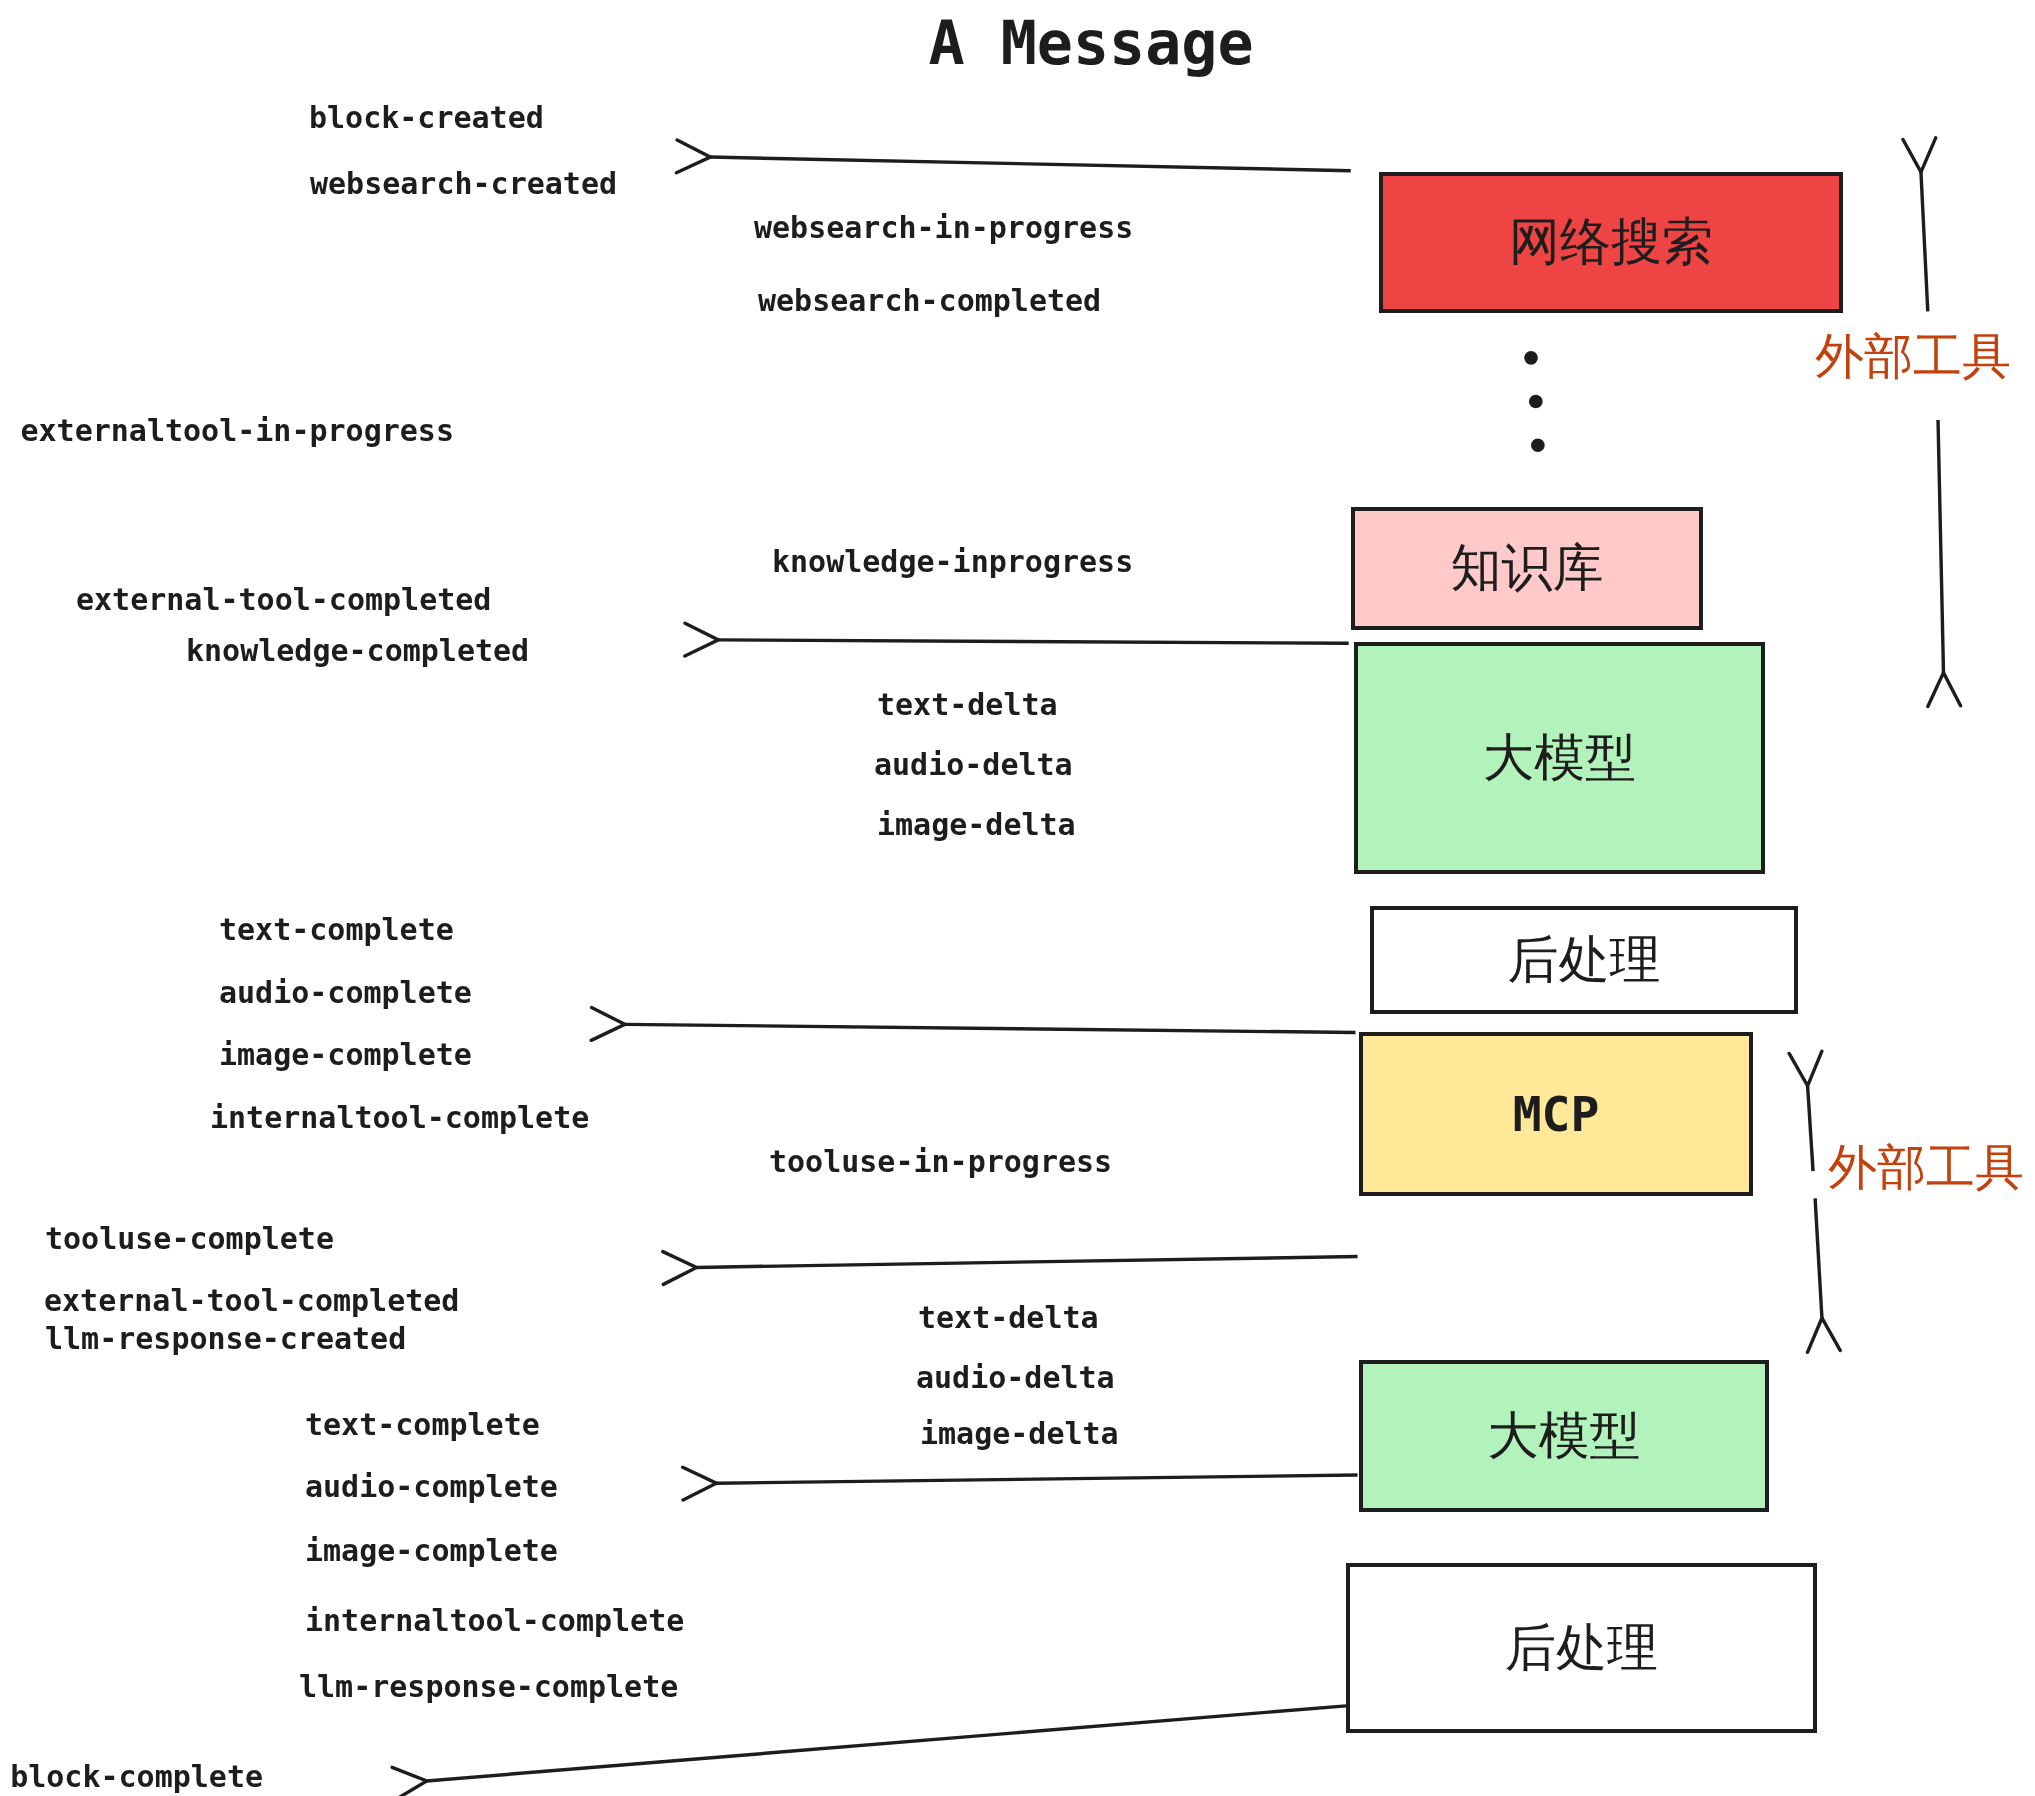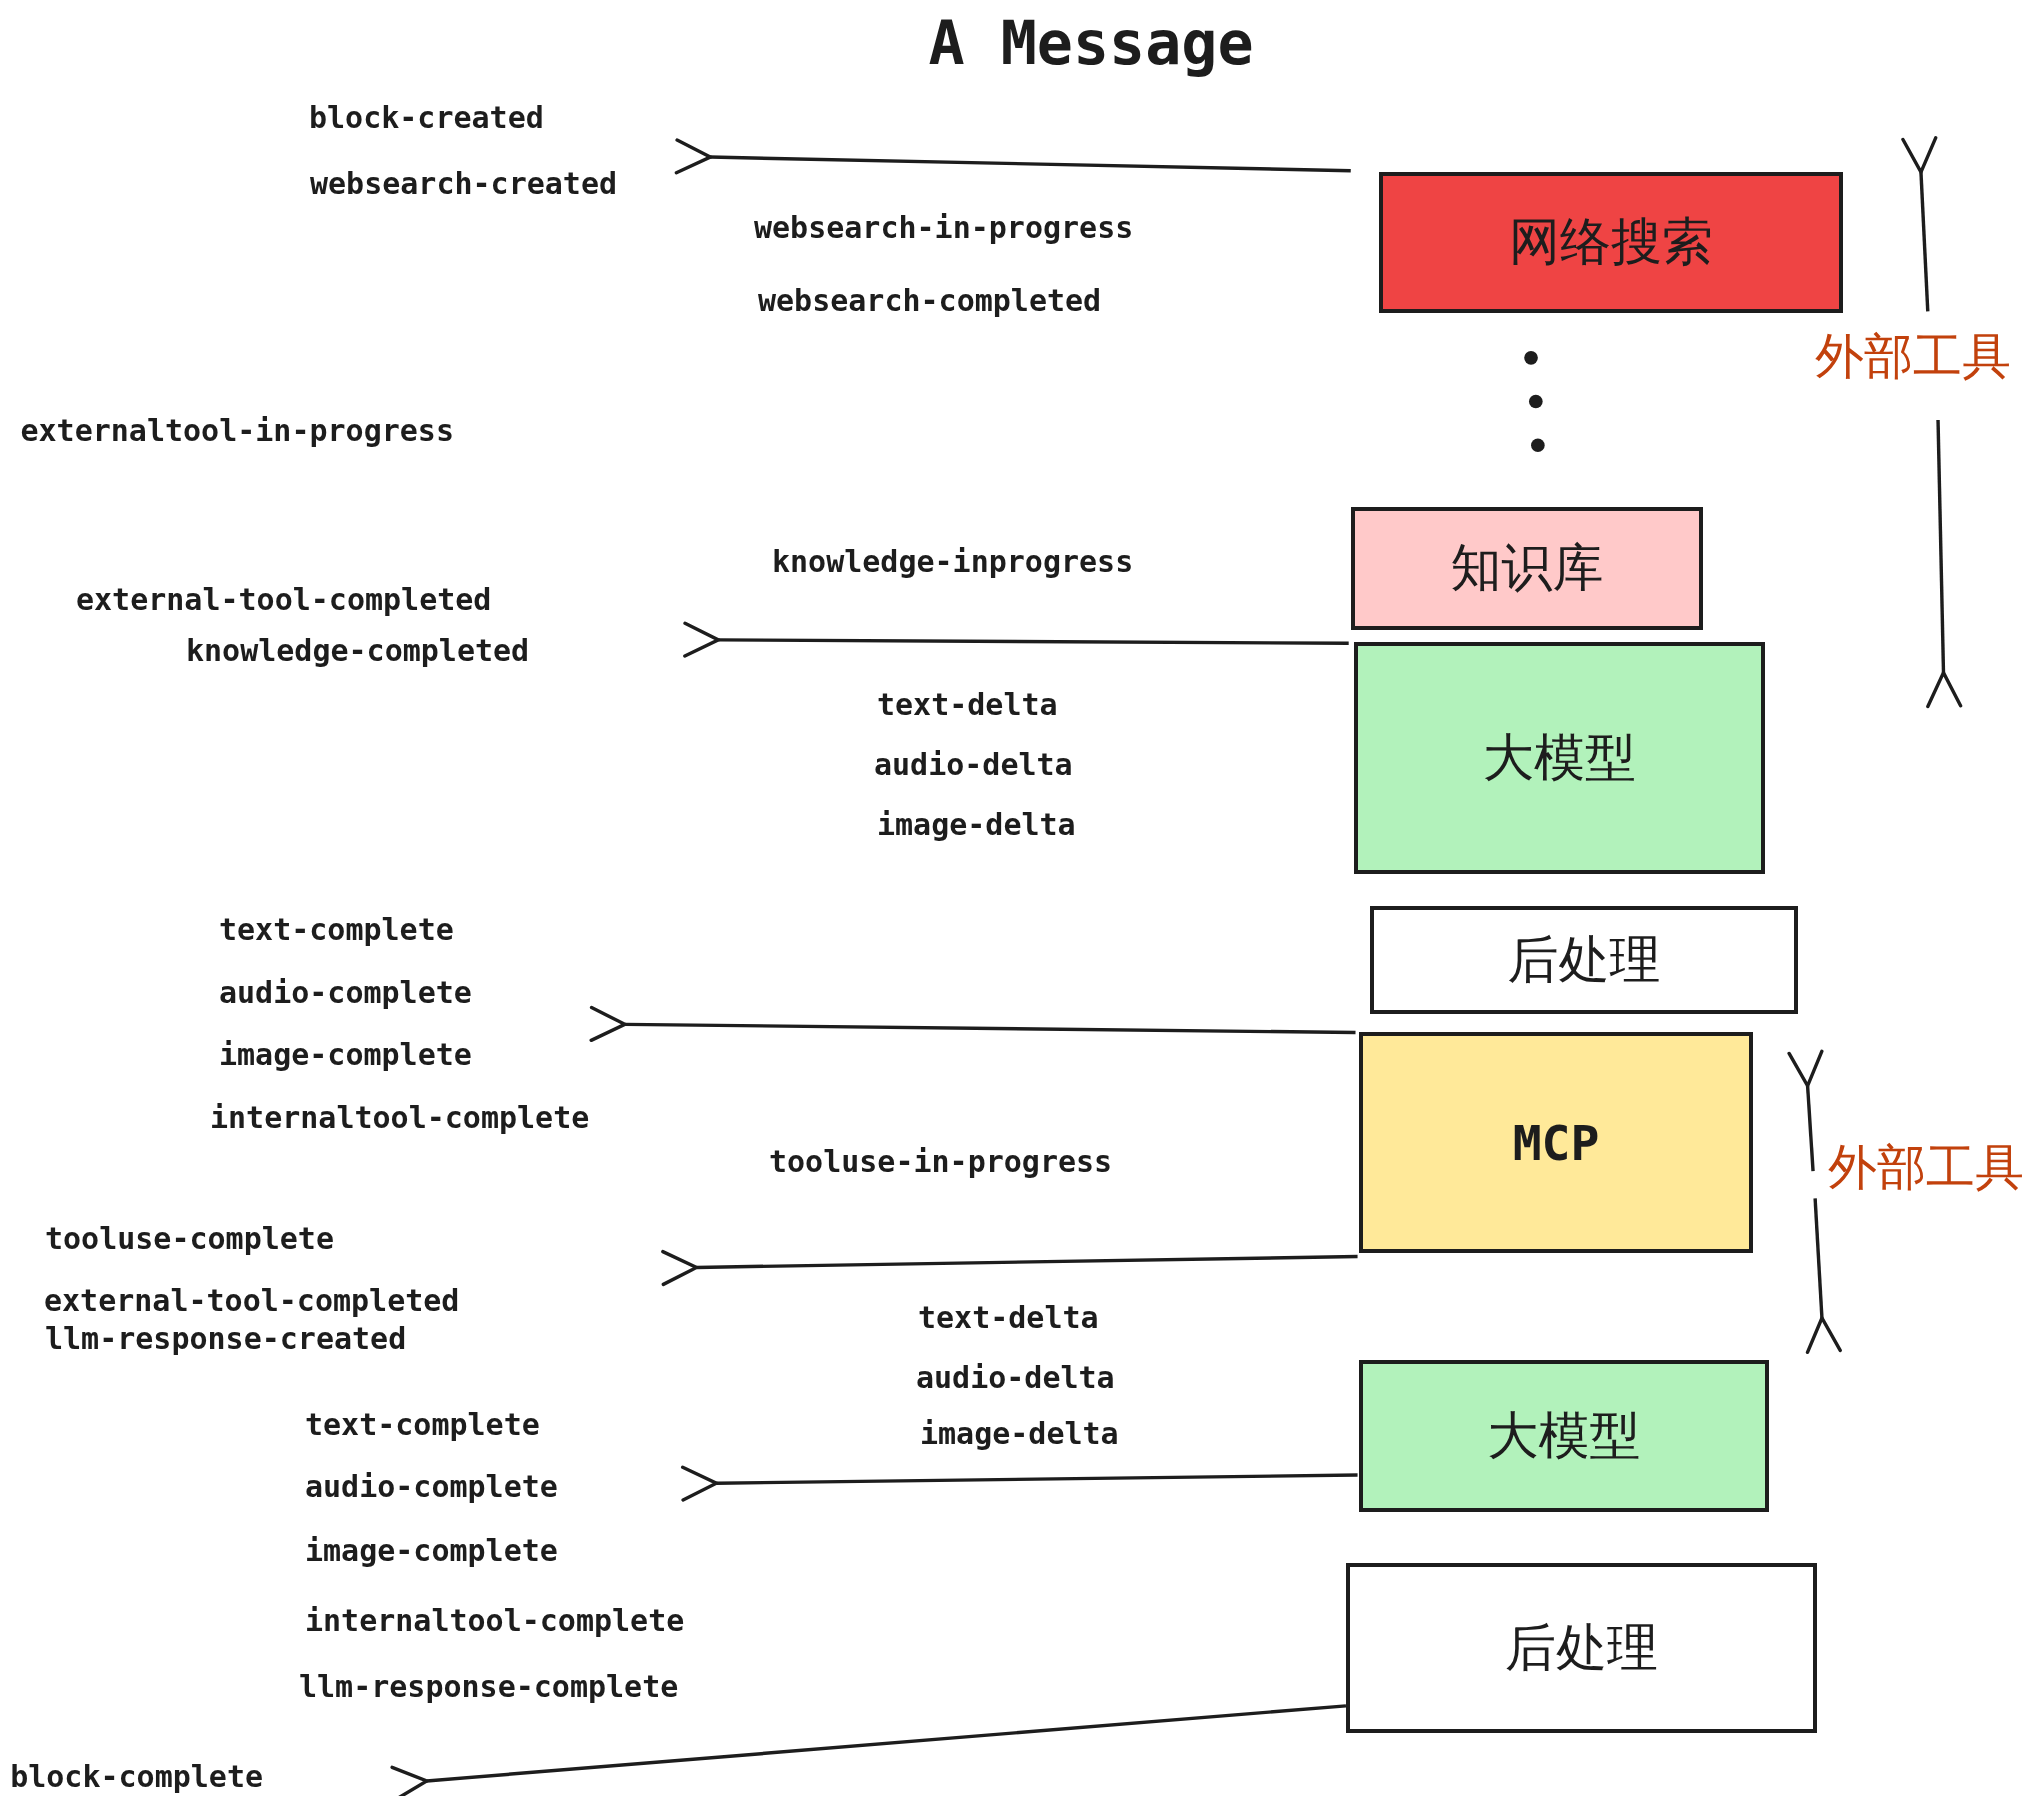--- a/index.html
+++ b/index.html
@@ -79,21 +79,21 @@
 </div>
 
 <div class="box" style="left: 1354px; top: 642px; width: 411px; height: 232px; background-color: rgb(178, 242, 187);">
   <span class="lbl">大模型</span>
 </div>
 
 <div class="box" style="left: 1370px; top: 906px; width: 428px; height: 108px; background-color: rgb(255, 255, 255);">
   <span class="lbl">后处理</span>
 </div>
 
-<div class="box" style="left: 1359px; top: 1032px; width: 394px; height: 221px; background-color: rgb(255, 233, 153); text-align: right;">
+<div class="box" style="left: 1359px; top: 1032px; width: 394px; height: 164px; background-color: rgb(255, 233, 153); text-align: right;">
   <span class="lbl mono">MCP</span>
 </div>
 
 <div class="box" style="left: 1359px; top: 1360px; width: 410px; height: 152px; background-color: rgb(178, 242, 187);">
   <span class="lbl">大模型</span>
 </div>
 
 <div class="box" style="left: 1346px; top: 1563px; width: 471px; height: 170px; background-color: rgb(255, 255, 255);">
   <span class="lbl">后处理</span>
 </div>

